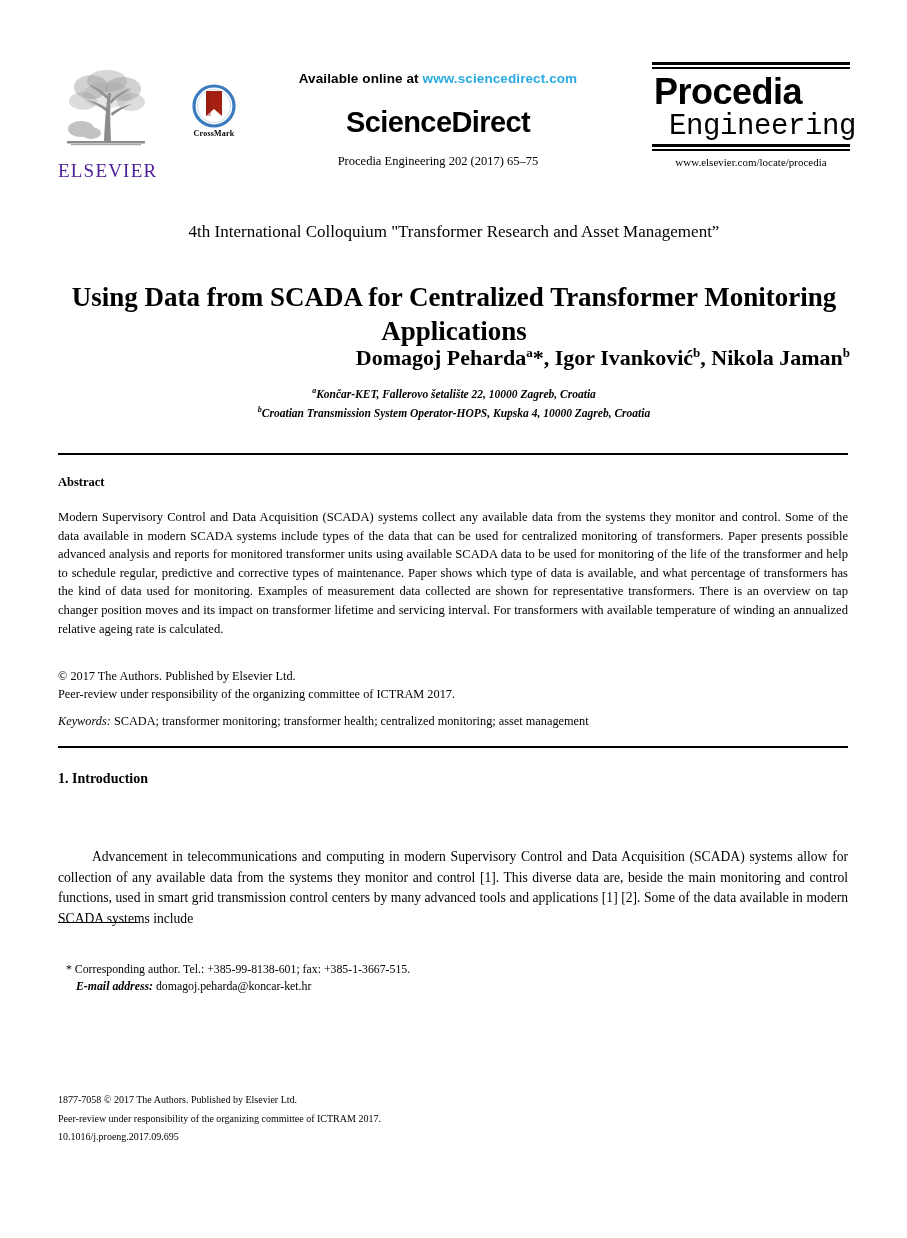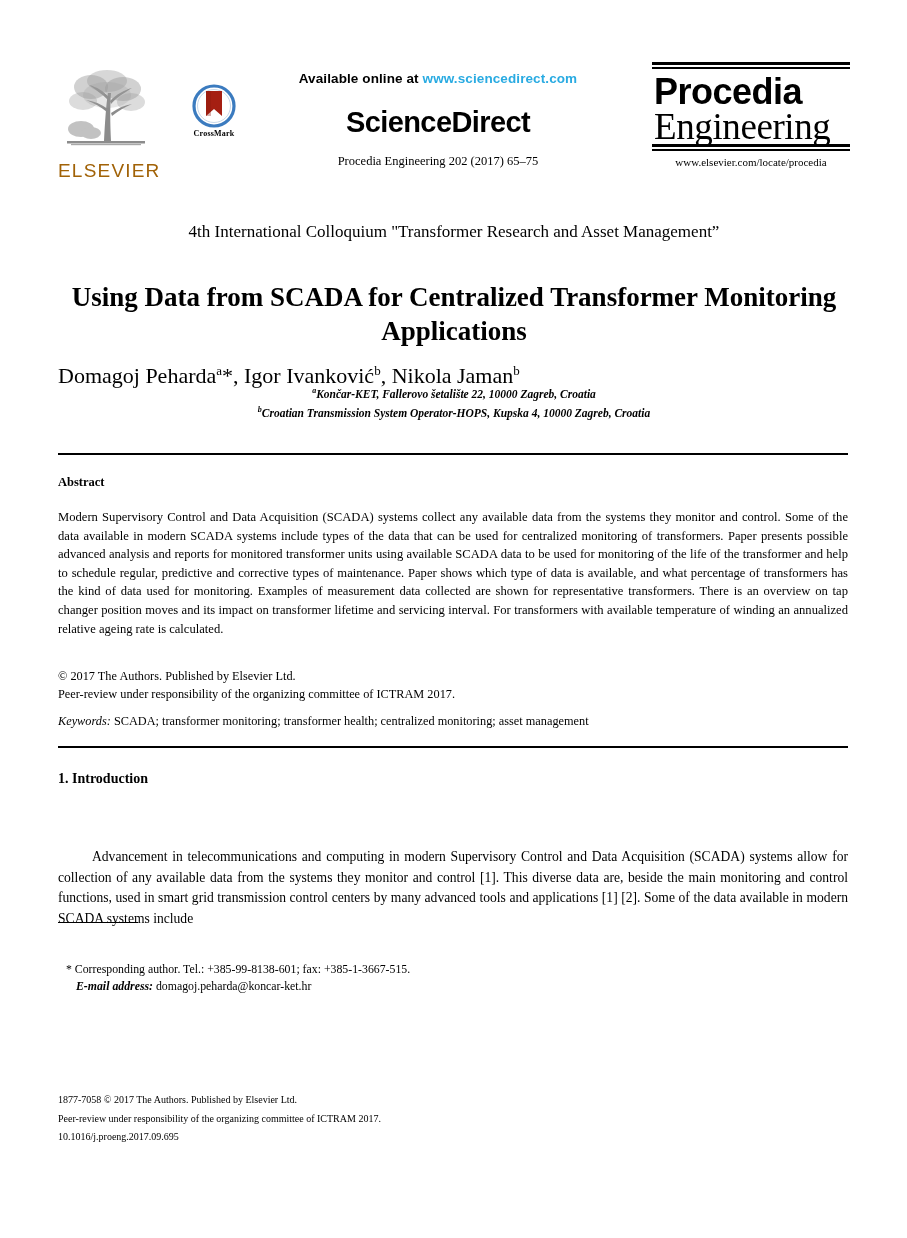--- a/index.html
+++ b/index.html
@@ -33,24 +33,24 @@
     left: 0px; top: 5px;
     width: 96px; height: 118px;
     text-align: center;
   }
   .elsevier-tree {
     width: 90px; height: 92px;
     display: block;
     margin: 0 auto;
   }
   .elsevier-word {
-    font-family: Liberation Sans, sans-serif;
+    font-family: Liberation Serif, serif;
     font-size: 19px;
     letter-spacing: 1.2px;
-    color: #a16207;
+    color: #4c1d95;
     line-height: 21px;
     margin-top: 1px;
   }
 
   .crossmark {
     position: absolute;
     left: 125px; top: 22px;
     width: 62px; text-align: center;
   }
   .crossmark-badge { display:block; margin: 0 auto; }
@@ -109,26 +109,27 @@
   .procedia-word1 {
     font-family: "Liberation Sans", sans-serif;
     font-size: 36px;
     font-weight: bold;
     line-height: 38px;
     letter-spacing: -0.5px;
     text-align: left;
     padding-left: 2px;
   }
   .procedia-word2 {
-    font-family: Liberation Serif, serif;
-    font-size: 37px;
+    font-family: Liberation Mono, monospace;
+    font-size: 29px;
     line-height: 31px;
     letter-spacing: -0.4px;
     text-align: left;
     padding-left: 2px;
+    margin-left: 15px;
   }
   .procedia-url {
     font-family: "Liberation Serif", serif;
     font-size: 11px;
     margin-top: 5px;
   }
 
   
   .colloquium {
     position: absolute;
@@ -140,24 +141,25 @@
   .paper-title {
     position: absolute;
     left: 58px; top: 262px;
     width: 792px;
     text-align: center;
     font-size: 27px;
     line-height: 34px;
   }
   .authors {
     position: absolute;
-    left: 58px; top: 363px;
+    left: 58px; top: 345px;
     width: 792px;
-    text-align: left;
+    text-align: right;
     font-size: 22px;
+    font-weight: bold;
   }
   .authors sup { font-size: 13px; vertical-align: super; }
   .affiliations {
     position: absolute;
     left: 58px; top: 383px;
     width: 792px;
     text-align: center;
     font-style: italic;
     font-weight: bold;
     font-size: 11.5px;

